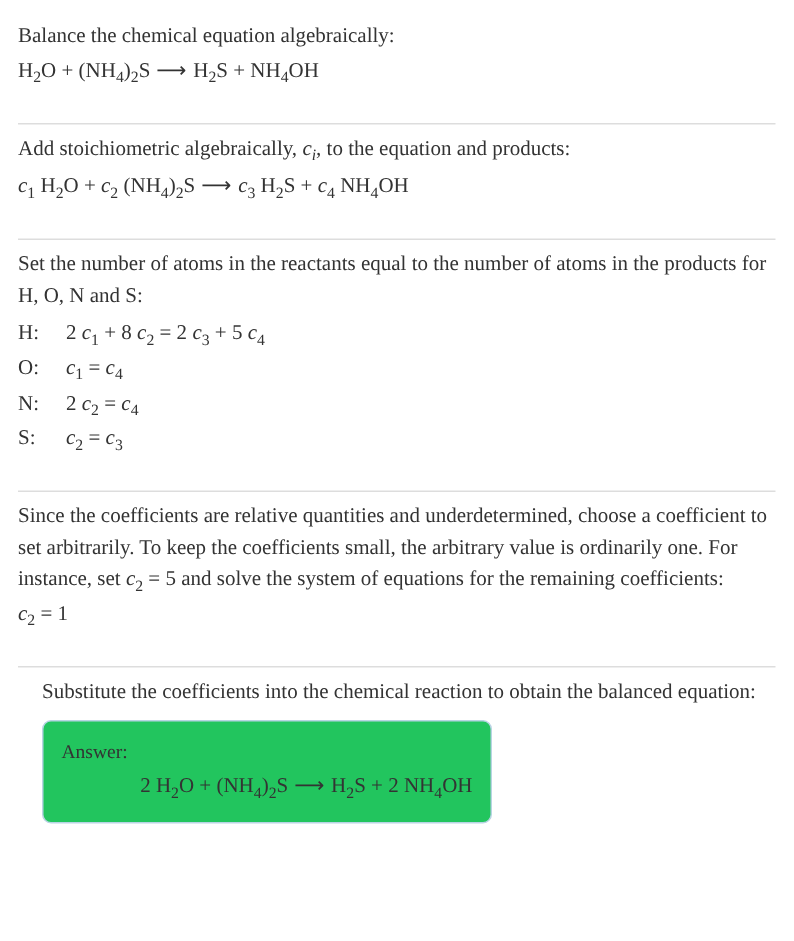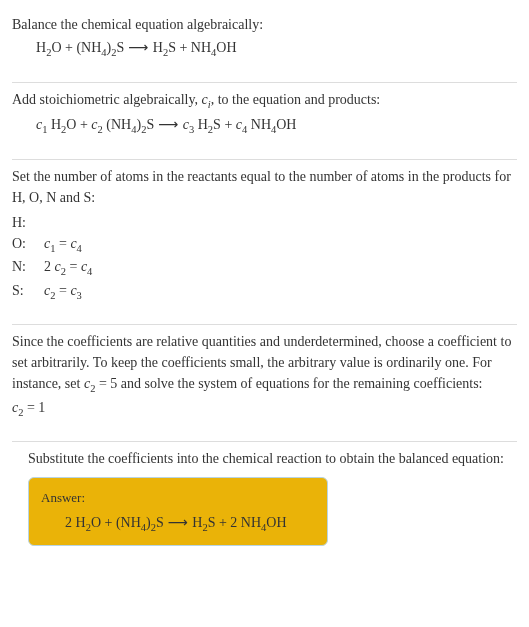--- a/index.html
+++ b/index.html
@@ -20,21 +20,20 @@
       padding: 6px 0 21px 0;
       border-bottom: 1px solid #ddd;
     }
     .section.no-border {
       border-bottom: none;
       margin-left: 16px;
     }
     .equation {
       font-family: Georgia, serif;
       margin-top: 2px;
-      margin-left: 24px;
     }
     .sub {
       font-size: 0.75em;
       vertical-align: sub;
       font-style: italic;
     }
     .subn {
       font-size: 0.75em;
       vertical-align: sub;
     }
@@ -48,34 +47,35 @@
       display: flex;
       gap: 10px;
     }
     .atom-label {
       width: 22px;
     }
     .coef-list div {
       margin: 0;
     }
     .answer-box {
-      background: #eab308;
+      background: #22c55e;
       border: 1px solid #b8d4e3;
       border-radius: 6px;
       padding: 10px 12px;
       margin-top: 8px;
       width: 300px;
     }
     .answer-label {
       font-size: 13px;
       margin-bottom: 4px;
       color: #333;
     }
     .answer-eq {
       padding-left: 24px;
+      text-align: right;
     }
     .ital {
       font-style: italic;
     }
   </style>
 </head>
 <body>
 
 <div class="section">
   <div>Balance the chemical equation algebraically:</div>
@@ -91,20 +91,21 @@
   <div class="equation">
     <span class="ital">c</span><span class="subn">1</span><span> H</span><span class="subn">2</span><span>O + </span><span class="ital">c</span><span class="subn">2</span><span> (NH</span><span class="subn">4</span><span>)</span><span class="subn">2</span><span>S</span><span class="arrow"> ⟶ </span><span class="ital">c</span><span class="subn">3</span><span> H</span><span class="subn">2</span><span>S + </span><span class="ital">c</span><span class="subn">4</span><span> NH</span><span class="subn">4</span><span>OH</span>
   </div>
 </div>
 
 <div class="section">
   <div>Set the number of atoms in the reactants equal to the number of atoms in the products for H, O, N and S:</div>
   <div class="atom-table">
     <div class="atom-row">
       <span class="atom-label">H:</span>
+      <span><span>2 </span><span class="ital">c</span><span class="subn">1</span><span> + 8 </span><span class="ital">c</span><span class="subn">2</span><span> = 2 </span><span class="ital">c</span><span class="subn">3</span><span> + 5 </span><span class="ital">c</span><span class="subn">4</span></span>
     </div>
     <div class="atom-row">
       <span class="atom-label">O:</span>
       <span><span class="ital">c</span><span class="subn">1</span><span> = </span><span class="ital">c</span><span class="subn">4</span></span>
     </div>
     <div class="atom-row">
       <span class="atom-label">N:</span>
       <span><span>2 </span><span class="ital">c</span><span class="subn">2</span><span> = </span><span class="ital">c</span><span class="subn">4</span></span>
     </div>
     <div class="atom-row">

